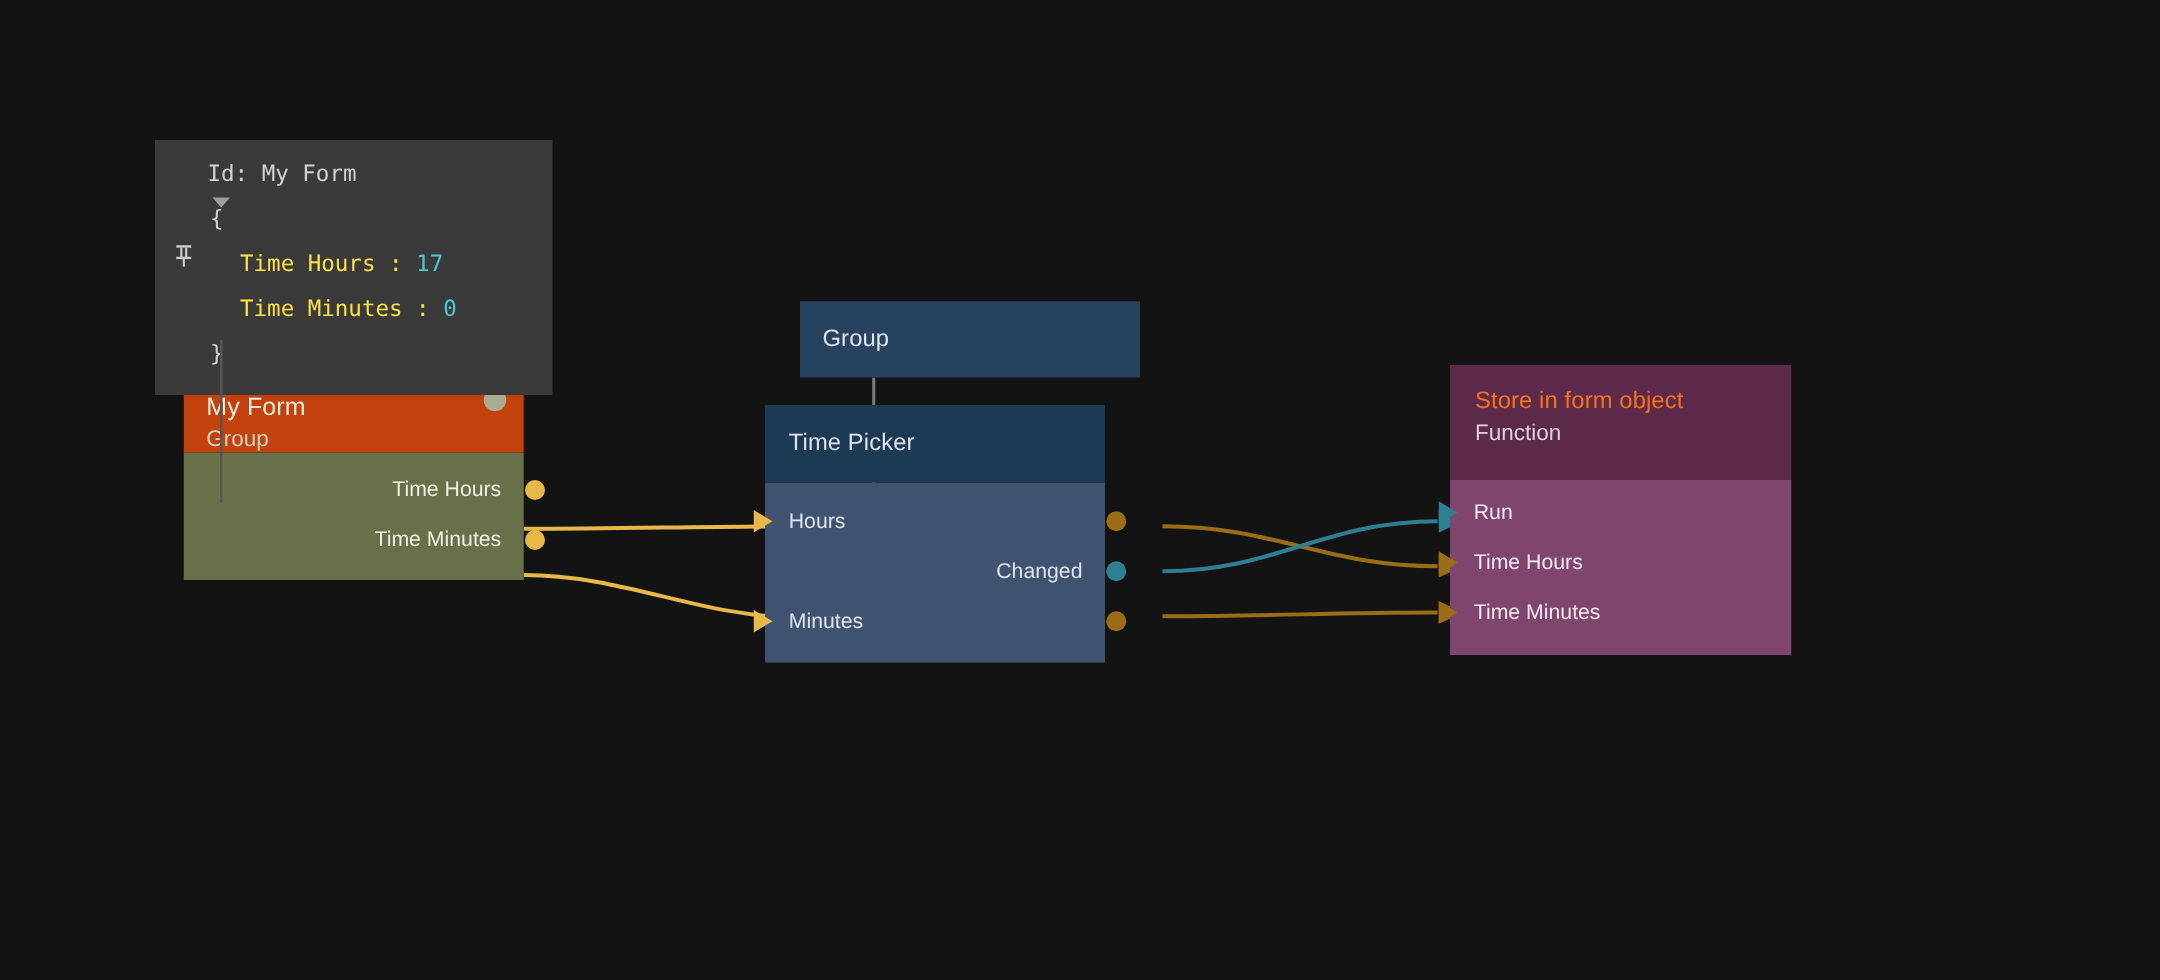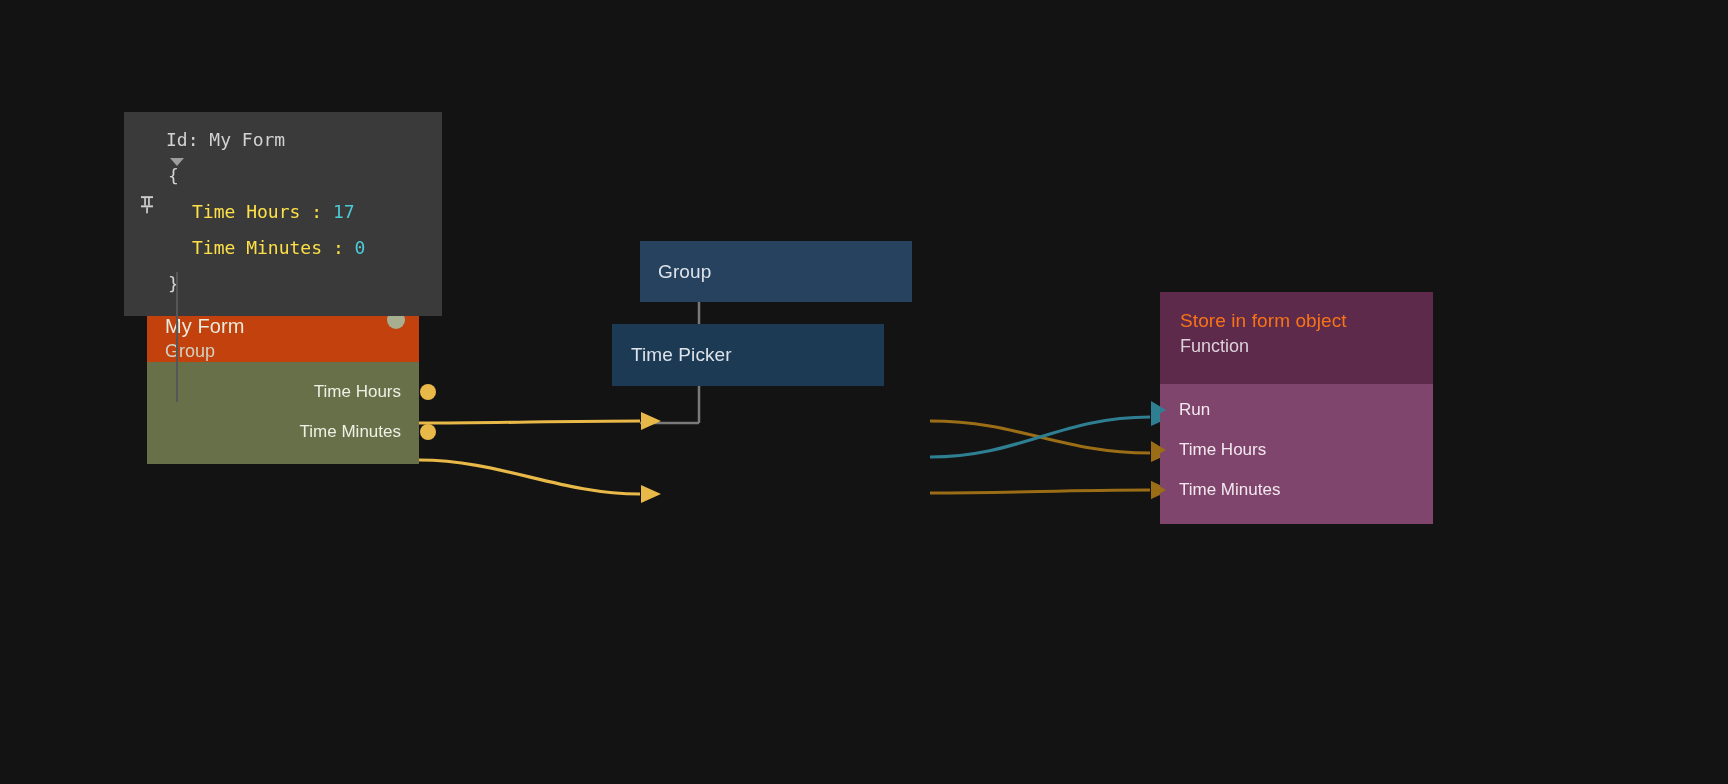--- a/index.html
+++ b/index.html
@@ -317,20 +317,40 @@
   <div class="node" id="node-group">
     <div class="node-header">
       <div class="node-title">Group</div>
     </div>
   </div>
 
   <div class="node" id="node-timepicker">
     <div class="node-header">
       <div class="node-title">Time Picker</div>
     </div>
+    <div class="node-body">
+
+      <div class="port-row in">
+        <span class="arrow" style="border-left-color:#e8b949"></span>
+        <span>Hours</span>
+        <span class="dot" style="background:#9a6d16"></span>
+      </div>
+
+      <div class="port-row out">
+        <span>Changed</span>
+        <span class="dot" style="background:#2f7f93"></span>
+      </div>
+
+      <div class="port-row in">
+        <span class="arrow" style="border-left-color:#e8b949"></span>
+        <span>Minutes</span>
+        <span class="dot" style="background:#9a6d16"></span>
+      </div>
+
+    </div>
   </div>
 
   <div class="node" id="node-store">
     <div class="node-header">
       <div class="node-title">Store in form object</div>
       <div class="node-subtitle">Function</div>
     </div>
     <div class="node-body">
       <div class="port-row in">
         <span class="arrow" style="border-left-color:#2f7f93"></span>

